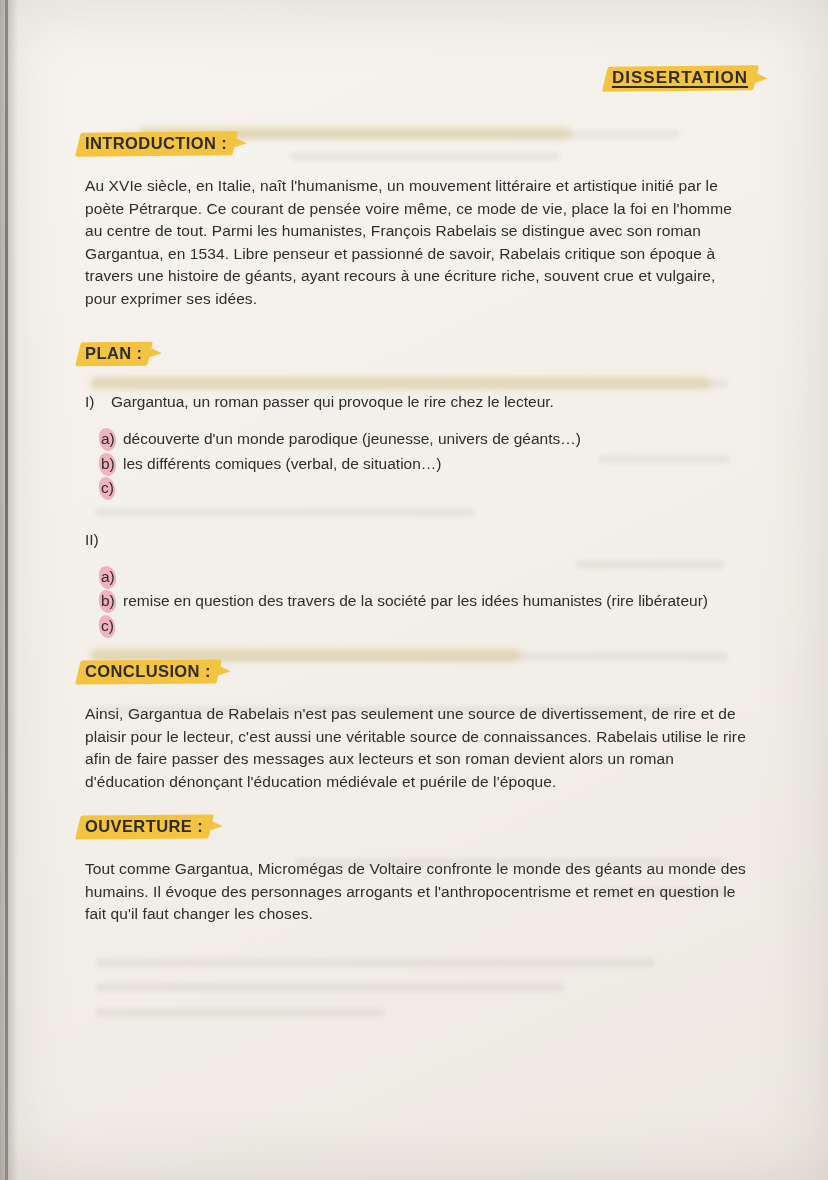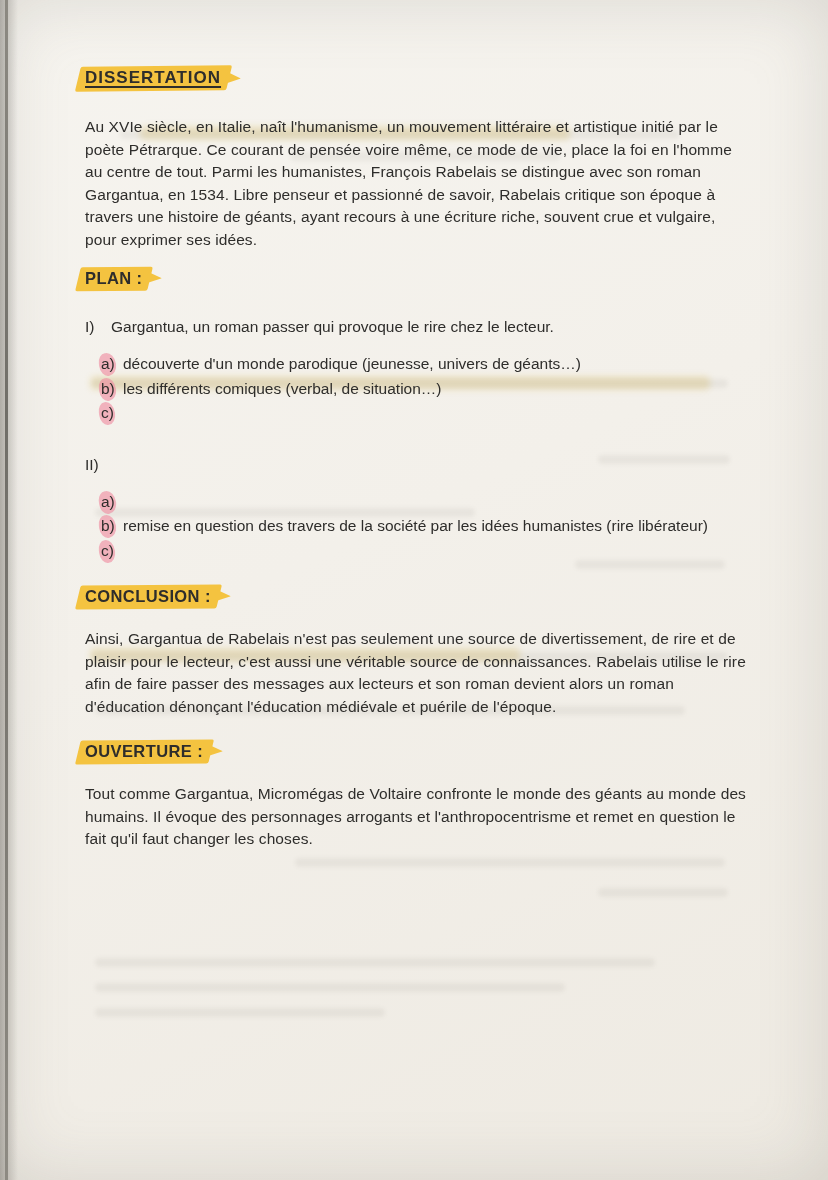--- a/index.html
+++ b/index.html
@@ -25,21 +25,21 @@
     position: absolute; left: 5px; top: 0; bottom: 0; width: 3px;
     background: linear-gradient(#7a776f 0%, #54524c 35%, #6b6861 75%, #7d7a72 100%);
     opacity: 0.75;
   }
   .content {
     position: relative;
     padding: 68px 80px 0 85px;
     z-index: 1;
   }
   
-  .title-row { text-align: left; margin-bottom: 28px; }
+  .title-row { text-align: right; margin-bottom: 28px; }
   .hl {
     position: relative; z-index: 0; display: inline-block;
     font-weight: bold; letter-spacing: 0.4px;
   }
   .hl::before {
     content: ""; position: absolute; z-index: -1;
     left: -7px; right: -8px; top: -2px; bottom: -3px;
     background: var(--highlight-yellow, #f4c340);
     transform: skewX(-14deg) rotate(-0.5deg);
     border-radius: 2px;
@@ -52,21 +52,21 @@
     transform: skewX(-14deg);
   }
   .doc-title {
     font-size: 17px; letter-spacing: 1px;
     text-decoration: underline;
     text-decoration-thickness: 1.6px;
     text-underline-offset: 3px;
   }
   .heading { font-size: 16.5px; margin: 0 0 0 0; }
   .sp-intro-head { margin-top: 46px; }
-  .sp-plan-head { margin-top: 18px; }
+  .sp-plan-head { margin-top: 34px; }
   .sp-conc-head { margin-top: 24px; }
   .sp-ouv-head  { margin-top: 24px; }
   p.body-text {
     font-size: 15.5px; line-height: 22.5px; letter-spacing: 0.1px;
     margin: 22px 0 0 0; max-width: 668px;
   }
   .u {
     text-decoration-thickness: 1.4px;
     text-underline-offset: 2px;
   }
@@ -125,20 +125,23 @@
   <div class="bleed" style="left:95px; top:958px; width:560px;"></div>
   <div class="bleed" style="left:95px; top:983px; width:470px;"></div>
   <div class="bleed" style="left:95px; top:1008px; width:290px;"></div>
 
   <div class="content">
 
     <div class="title-row">
       <span class="hl doc-title">DISSERTATION</span>
     </div>
 
+    <div class="heading sp-intro-head">
+      <span class="hl">INTRODUCTION :</span>
+    </div>
     <p class="body-text"><span>Au XVIe siècle, en Italie, naît l'humanisme, un mouvement littéraire et artistique initié par le poète Pétrarque. Ce courant de pensée voire même, ce mode de vie, place la foi en l'homme au centre de tout. Parmi les humanistes, François Rabelais se distingue avec son roman </span><span class="u">Gargantua</span><span>, en 1534. Libre penseur et passionné de savoir, Rabelais critique son époque à travers une histoire de géants, ayant recours à une écriture riche, souvent crue et vulgaire, pour exprimer ses idées.</span></p>
 
     <div class="heading sp-plan-head">
       <span class="hl">PLAN :</span>
     </div>
 
     <div class="plan-item">
       <span class="numeral">I)</span>
       <span>Gargantua, un roman passer qui provoque le rire chez le lecteur.</span>
     </div>

